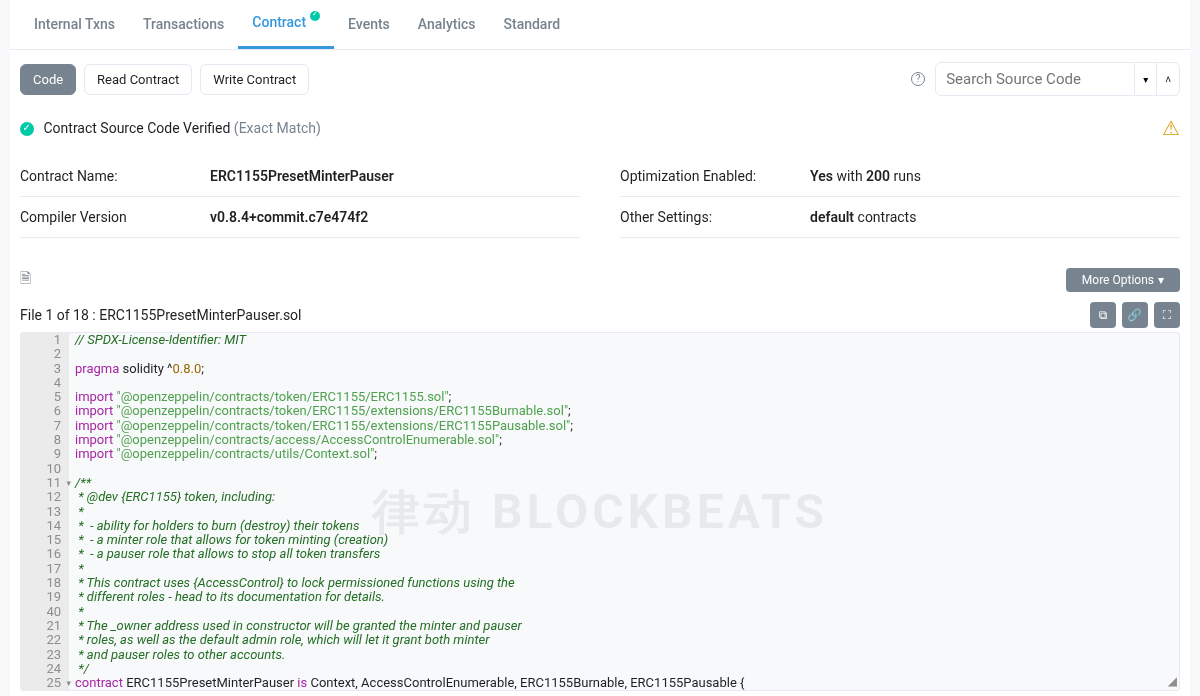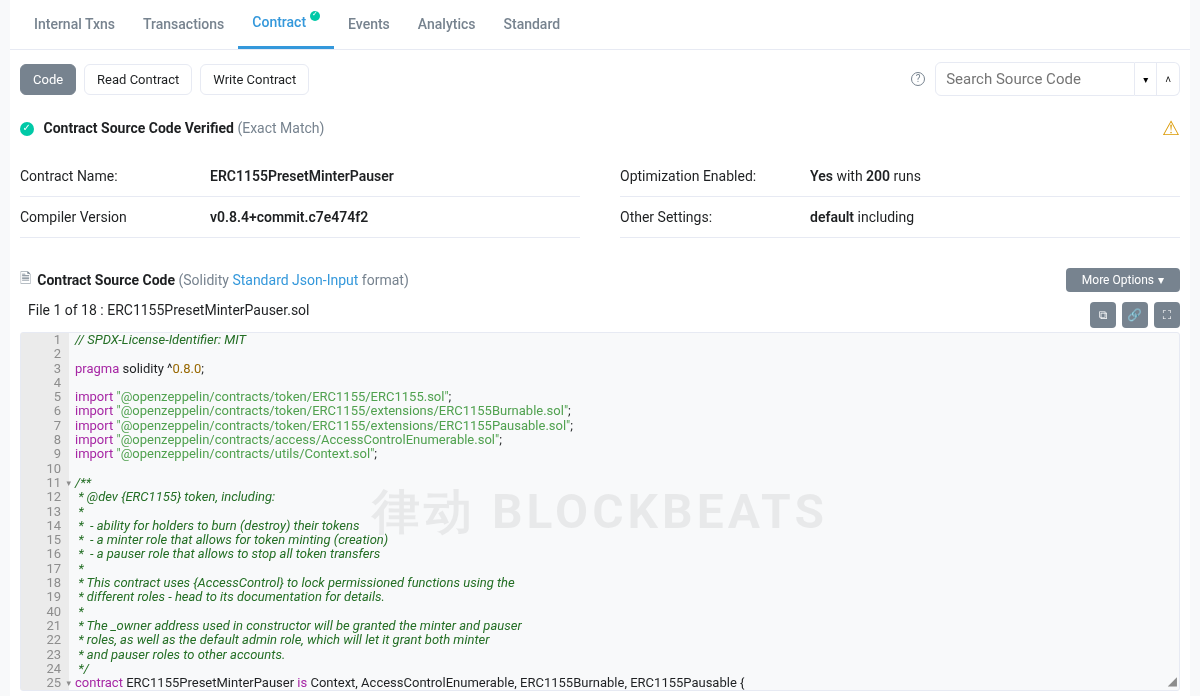--- a/index.html
+++ b/index.html
@@ -17,37 +17,37 @@
 .btn.primary { background:#77838f; color:#fff; border-color:#77838f; }
 .subtabs-right { display:flex; align-items:center; gap:10px; }
 .help-icon { width:14px; height:14px; border:1px solid #77838f; border-radius:50%; font-size:10px; text-align:center; line-height:12px; color:#77838f; cursor:pointer; }
 .search-group { display:flex; }
 .search-input { border:1px solid #e7eaf3; border-radius:6px 0 0 6px; padding:7px 10px; width:200px; font-size:15px; }
 .search-dd { border:1px solid #e7eaf3; border-left:none; padding:7px 8px; background:#fff; cursor:pointer; font-size:10px; }
 .search-collapse { border:1px solid #e7eaf3; border-left:none; border-radius:0 6px 6px 0; padding:7px 8px; background:#fff; cursor:pointer; font-size:10px; }
 .verify-row { display:flex; justify-content:space-between; align-items:center; margin-bottom:16px; }
 .check-icon { width:14px; height:14px; background:#00c9a7; border-radius:50%; display:inline-block; position:relative; margin-right:6px; vertical-align:middle; }
 .check-icon::after { content:'✓'; color:#fff; font-size:10px; position:absolute; left:2.5px; top:-0.5px; }
-.verified-text { font-weight:700; }
+.verified-text { font-weight:400; }
 .match-text { color:#77838f; font-weight:400; }
 .warn-icon { color:#db9a04; font-size:20px; }
 .meta-grid { display:flex; gap:40px; margin-bottom:30px; }
 .meta-col { flex:1; }
 .meta-row { display:flex; padding:12px 0; border-bottom:1px solid #e7eaf3; }
 .meta-label { width:190px; color:#1e2022; }
 .meta-value { font-weight:600; }
 .meta-value .normal { font-weight:400; }
 .src-head { display:flex; justify-content:space-between; align-items:center; margin-bottom:10px; }
 .src-title { display:flex; align-items:center; gap:6px; }
 .file-icon { font-size:14px; color:#77838f; }
 .src-bold { font-weight:700; }
 .src-paren { color:#77838f; font-weight:400; }
 .src-link { color:#3498db; }
 .more-btn { background:#77838f; color:#fff; border:none; padding:5px 16px; border-radius:4px; font-size:12px; cursor:pointer; display:flex; align-items:center; gap:4px; }
-.file-row { display:flex; justify-content:space-between; margin-bottom:4px;margin-left:8px; }
+.file-row { display:flex; justify-content:space-between; align-items:center; margin-bottom:4px; }
 .file-label { color:#1e2022; font-size:14px; }
 .icon-btns { display:flex; gap:6px; }
 .icon-btn { width:26px; height:26px; background:#77838f; color:#fff; border:none; border-radius:4px; cursor:pointer; font-size:12px; display:flex; align-items:center; justify-content:center; }
 .code-block { border:1px solid #e7eaf3; background:#f8f9fa; font-family:'Consolas','Monaco',monospace; font-size:13px; position:relative; border-radius:3px; }
 .code-line { display:flex; min-height:14.3px; line-height:14.3px; }
 .gutter { width:48px; text-align:right; padding-right:8px; color:#8d8d8d; background:#ebebeb; user-select:none; position:relative; }
 .fold { position:absolute; right:-2px; font-size:9px; color:#8d8d8d; }
 .code-txt { padding-left:6px; white-space:pre; }
 .c-comment { color:#236e24; font-style:italic; }
 .c-keyword { color:#a626a4; }
@@ -109,29 +109,28 @@
           <div class="meta-value">v0.8.4+commit.c7e474f2</div>
         </div>
       </div>
       <div class="meta-col">
         <div class="meta-row">
           <div class="meta-label">Optimization Enabled:</div>
           <div class="meta-value"><span>Yes</span><span class="normal"> with </span><span>200</span><span class="normal"> runs</span></div>
         </div>
         <div class="meta-row">
           <div class="meta-label">Other Settings:</div>
-          <div class="meta-value"><span>default</span><span class="normal"> including</span></div>
+          <div class="meta-value"><span>default</span><span class="normal"> contracts</span></div>
         </div>
       </div>
     </div>
 
     <div class="src-head">
       <div class="src-title">
         <span class="file-icon">🗎</span>
-        <span><span class="src-bold">Contract Source Code</span><span class="src-paren"> (Solidity </span><span class="src-link">Standard Json-Input</span><span class="src-paren"> format)</span></span>
       </div>
       <button class="more-btn">
           <span>More Options</span>
           <span>▾</span>
         </button>
     </div>
 
     <div class="file-row">
       <div class="file-label">File 1 of 18 : ERC1155PresetMinterPauser.sol</div>
       <div class="icon-btns">

